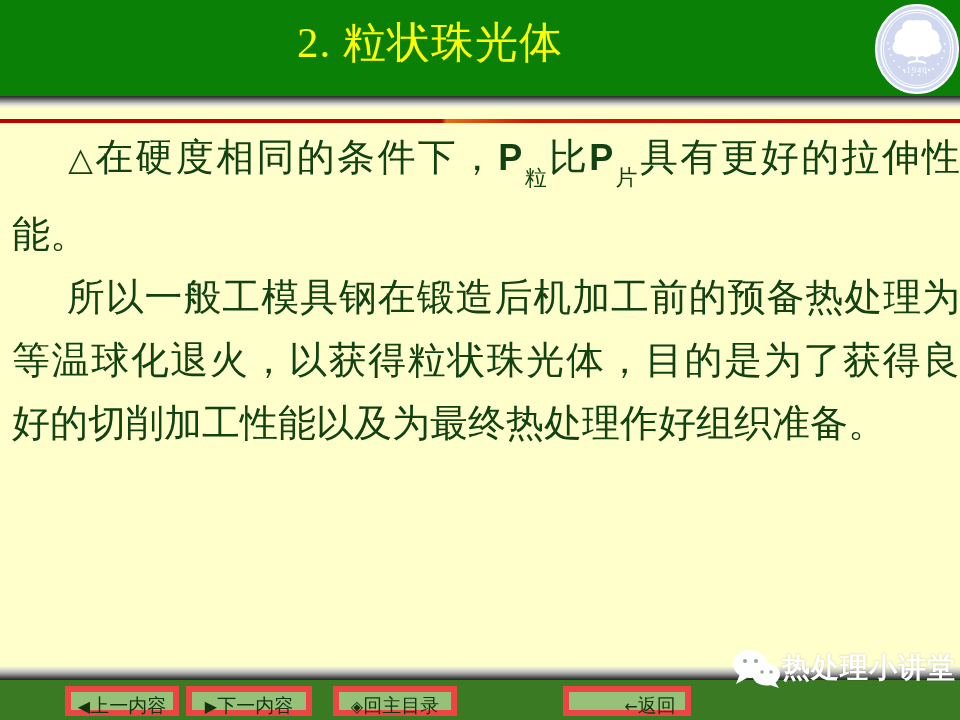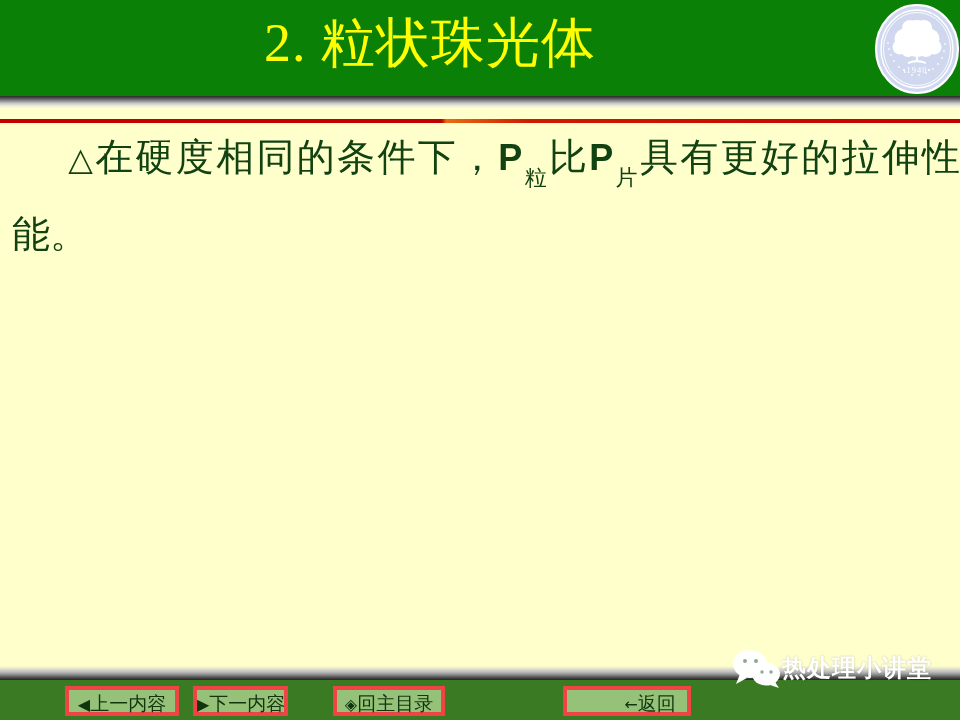--- a/index.html
+++ b/index.html
@@ -29,21 +29,21 @@
     height: 96px;
     background: #0a8006;
   }
   .header-title {
     position: absolute;
     left: 0; top: 14px;
     width: 860px;
     text-align: center;
     color: #ffff00;
     font-family: "Liberation Serif", "DejaVu Serif", serif;
-    font-size: 54px;
+    font-size: 43px;
     line-height: 58px;
     letter-spacing: 1px;
     white-space: nowrap;
   }
   .header-gradient {
     position: absolute;
     left: 0; top: 96px;
     width: 960px;
     height: 12px;
     background: linear-gradient(to bottom,
@@ -118,50 +118,50 @@
     left: 0; top: 680px;
     width: 960px;
     height: 40px;
     background: #3a7a23;
   }
   .navbtn {
     position: absolute;
     top: 686px;
     height: 30px;
     background: #95c278;
-    border: 4px solid #ef4444;
+    border: 6px solid #ef4444;
     box-sizing: border-box;
     color: #10350f;
     font-family: "Liberation Serif", "DejaVu Serif", serif;
     font-size: 19px;
     line-height: 28px;
     text-align: center;
     white-space: nowrap;
   }
   .nav-prev { left: 65px;  width: 114px; }
-  .nav-next { left: 193px; width: 95px; }
-  .nav-home { left: 333px; width: 112px; }
+  .nav-next { left: 186px; width: 126px; }
+  .nav-home { left: 333px; width: 124px; }
   .nav-back { left: 563px; width: 128px; padding-left: 46px; }
   .navglyph {
     font-family: "DejaVu Sans", sans-serif;
     font-size: 16px;
   }
 
   
   .watermark {
     position: absolute;
     left: 730px; top: 648px;
     width: 220px; height: 44px;
   }
   .wm-text {
     position: absolute;
     left: 52px; top: 4px;
     color: #ffffff;
     font-family: "Liberation Serif", "DejaVu Serif", serif;
-    font-size: 24px;
+    font-size: 28px;
     line-height: 32px;
     font-weight: bold;
     letter-spacing: 1px;
     white-space: nowrap;
     text-shadow: 0 0 2px rgba(0,0,0,0.25);
   }
   .wm-bubbles { position: absolute; left: 0; top: 0; }
 </style>
 </head>
 <body>
@@ -223,20 +223,23 @@
   <div class="header-gradient"></div>
   <div class="header-rule"></div>
 
   <div class="content">
 
     <p class="para">
       <span class="indent"></span><span class="tri">△</span><span>在硬度相同的条件下，</span><span class="pvar">P</span><span class="sub">粒</span><span>比</span><span class="pvar">P</span><span class="sub">片</span><span>具有更好的拉伸性能。</span>
     </p>
 
 
+    <p class="para">
+      <span class="indent"></span><span>所以一般工模具钢在锻造后机加工前的预备热处理为等温球化退火，以获得粒状珠光体，目的是为了获得良好的切削加工性能以及为最终热处理作好组织准备。</span>
+    </p>
 
   </div>
 
   <div class="footer-gradient"></div>
   <div class="footer-band"></div>
 
   <div class="navbtn nav-prev"><span class="navglyph">◀</span><span>上一内容</span></div>
 
   <div class="navbtn nav-next"><span class="navglyph">▶</span><span>下一内容</span></div>
 

